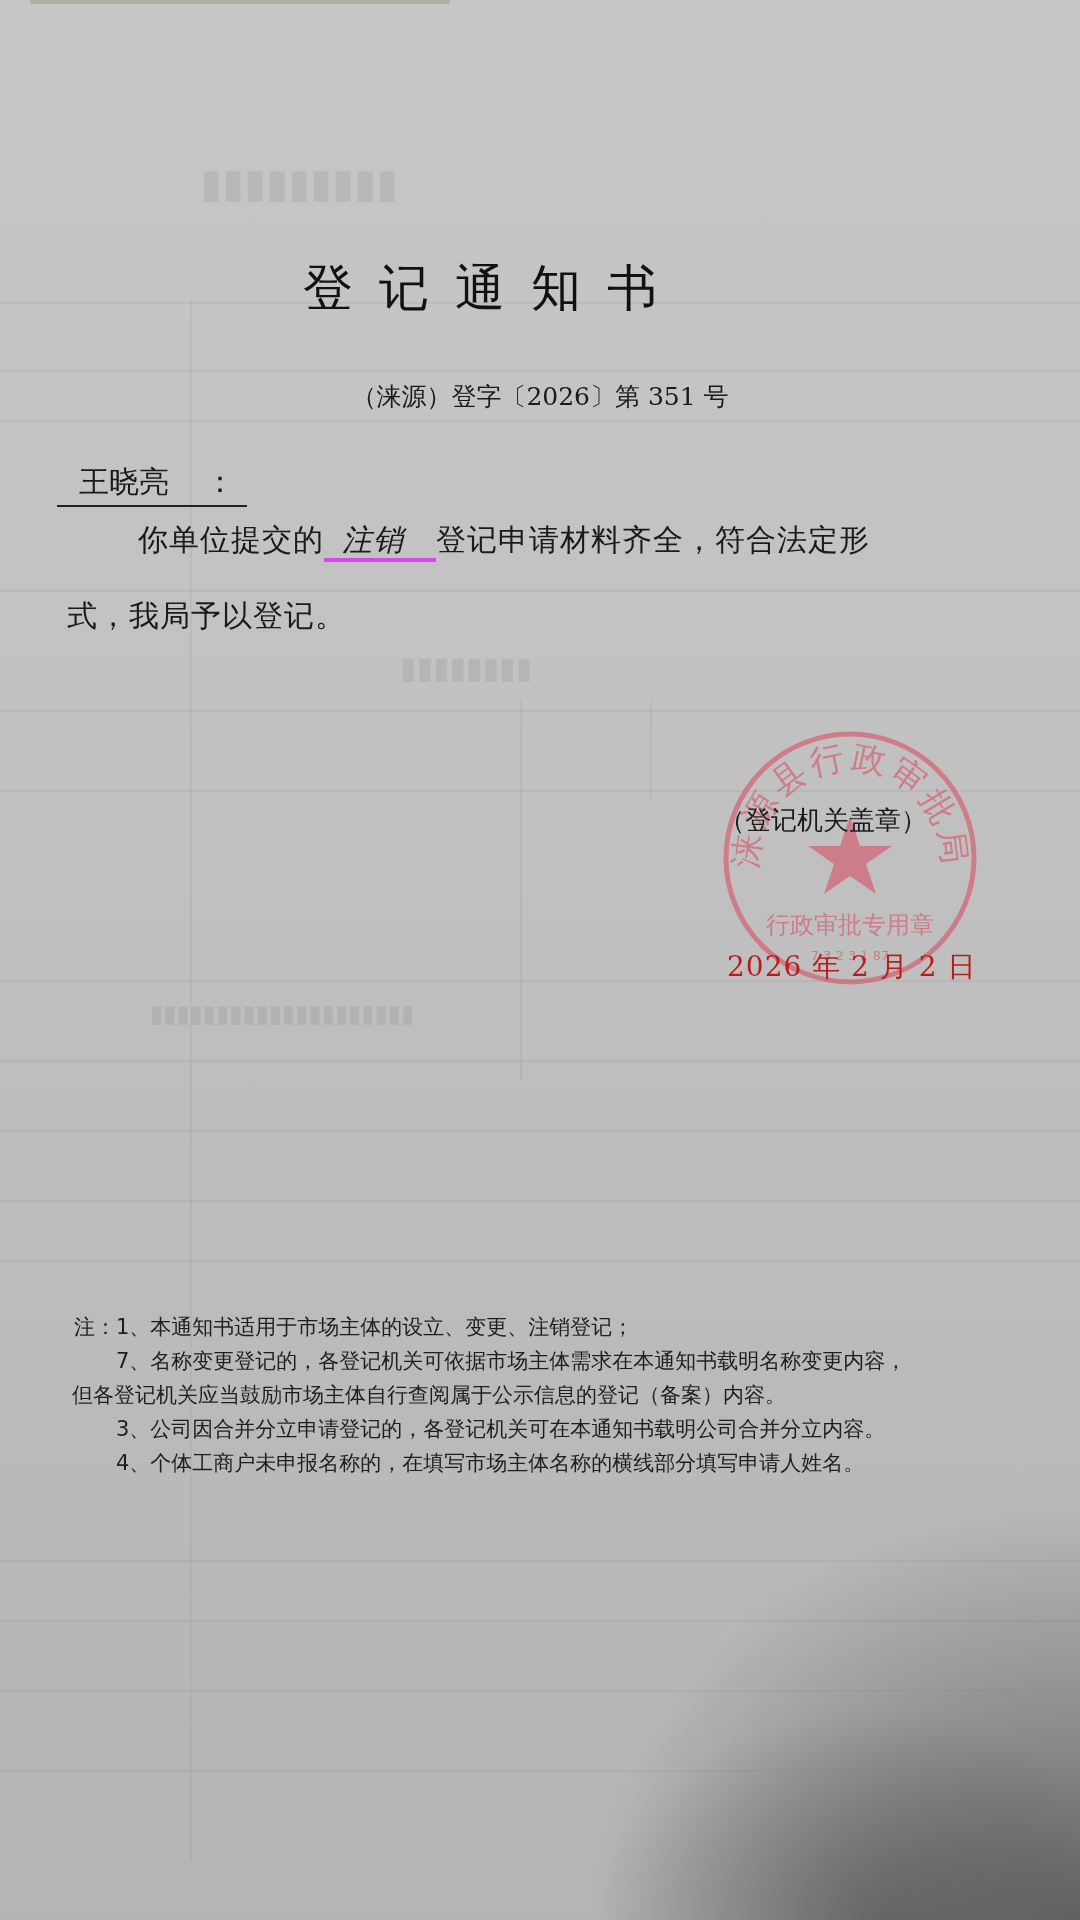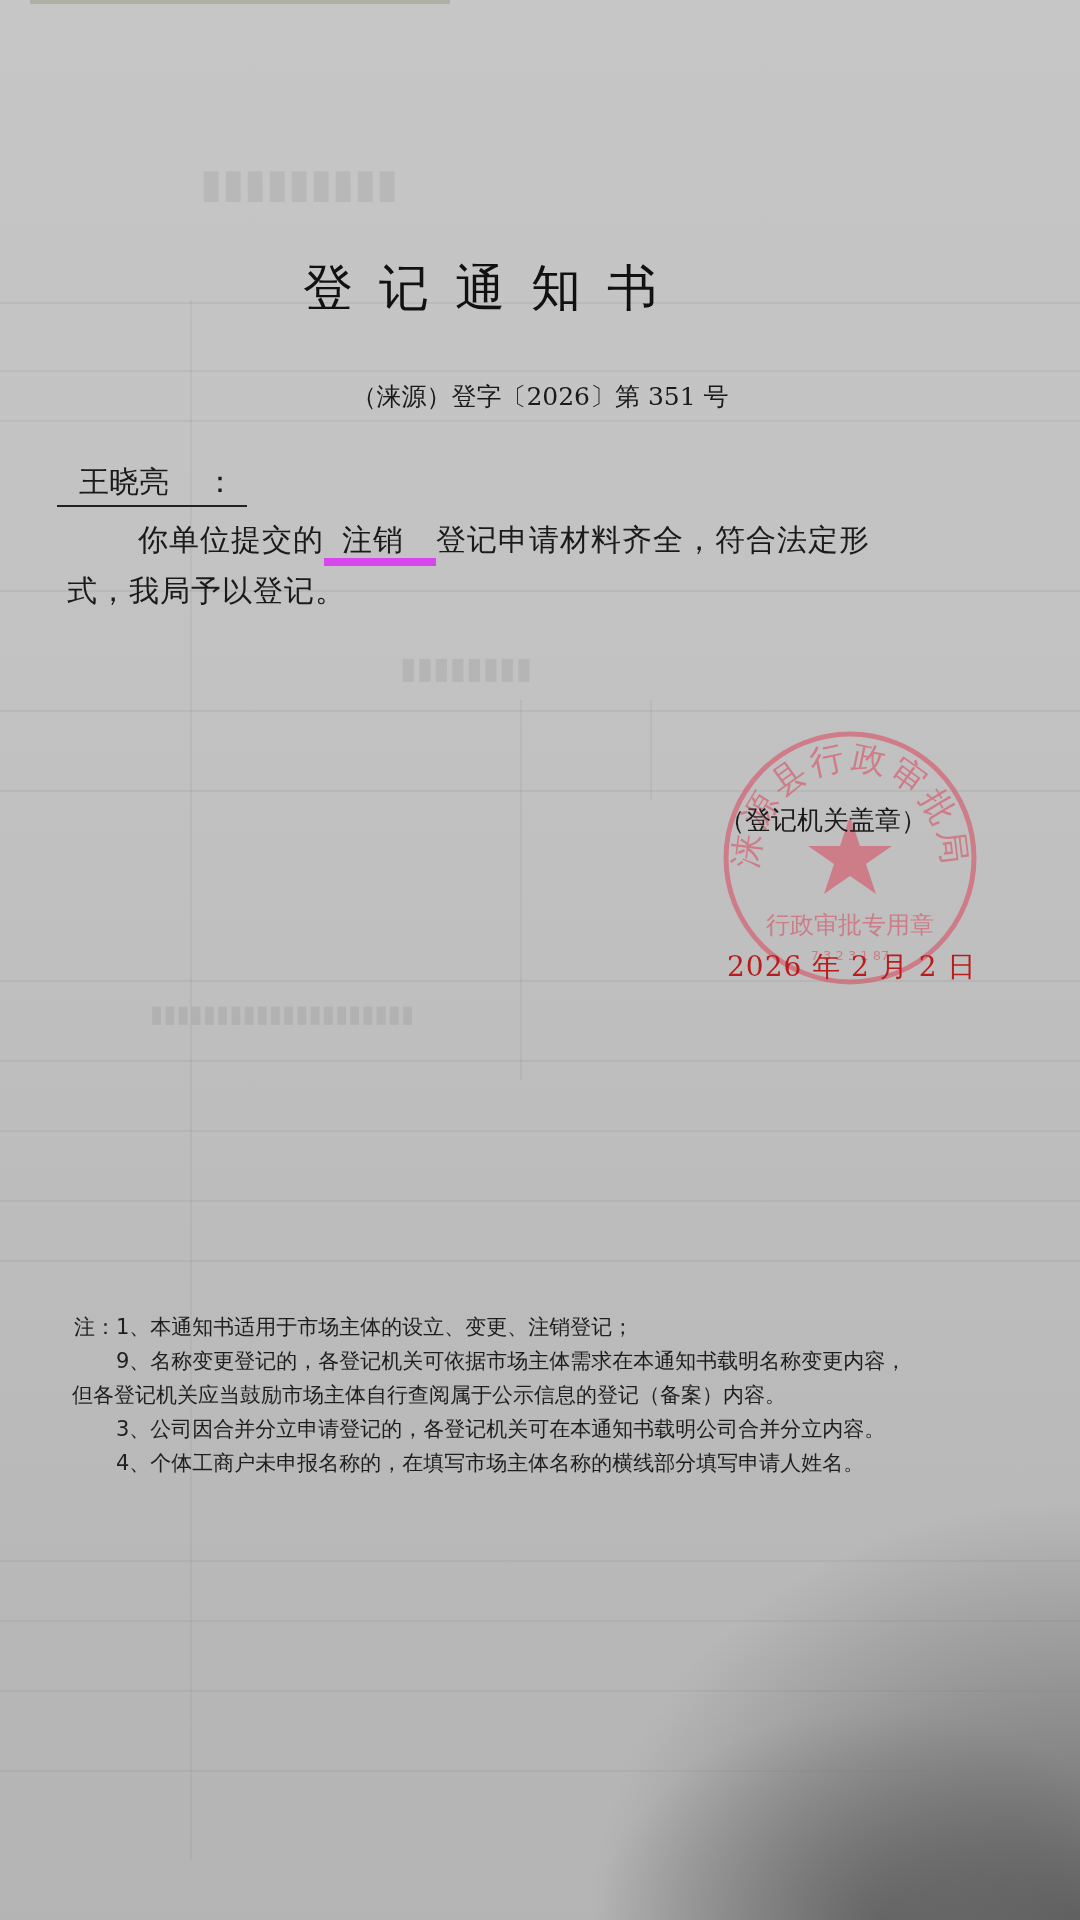--- a/index.html
+++ b/index.html
@@ -94,28 +94,29 @@
     top: 0;
   }
   .body-line {
     position: absolute;
     font-family: "DejaVu Sans", sans-serif;
     font-size: 30px;
     color: #1a1a1a;
     white-space: nowrap;
   }
   .line1 { top: 520px; left: 138px; letter-spacing: 1px; }
-  .line2 { top: 571px; left: 67px; letter-spacing: 1px; }
+  .line2 { top: 596px; left: 67px; letter-spacing: 1px; }
   .fill-blank {
     display: inline-block;
     width: 112px;
-    border-bottom: 8px solid #d946ef;
+    border-bottom: 4px solid #d946ef;
     padding-left: 18px;
     box-sizing: border-box;
     line-height: 1.15;
+    font-style: italic;
   }
 
   .stamp {
     position: absolute;
     left: 720px;
     top: 728px;
     width: 260px;
     height: 260px;
     opacity: 0.55;
   }
@@ -209,17 +210,17 @@
   <text x="130" y="232" text-anchor="middle" font-family="DejaVu Sans, sans-serif" font-size="13" fill="#d9475a">7 3 2 3 1 87</text>
 </svg>
 
 <div class="seal-note">（登记机关盖章）</div>
 <div class="date">2026 年 2 月 2 日</div>
 
 <div class="notes">
   <div class="row">
     <span>注：</span><span>1、本通知书适用于市场主体的设立、变更、注销登记；</span>
   </div>
-  <div class="row indent">9、名称变更登记的，各登记机关可依据市场主体需求在本通知书载明名称变更内容，</div>
+  <div class="row indent">7、名称变更登记的，各登记机关可依据市场主体需求在本通知书载明名称变更内容，</div>
   <div class="row" style="margin-left:-2px;">但各登记机关应当鼓励市场主体自行查阅属于公示信息的登记（备案）内容。</div>
   <div class="row indent">3、公司因合并分立申请登记的，各登记机关可在本通知书载明公司合并分立内容。</div>
   <div class="row indent">4、个体工商户未申报名称的，在填写市场主体名称的横线部分填写申请人姓名。</div>
 </div>
 
 </body></html>

